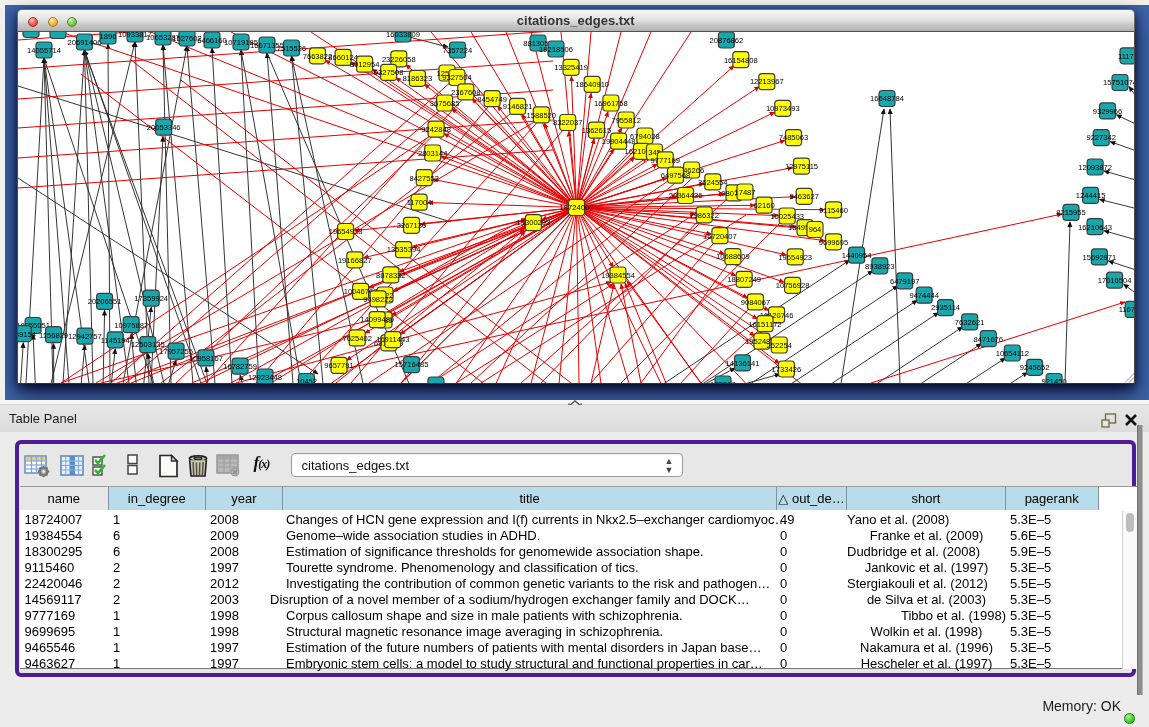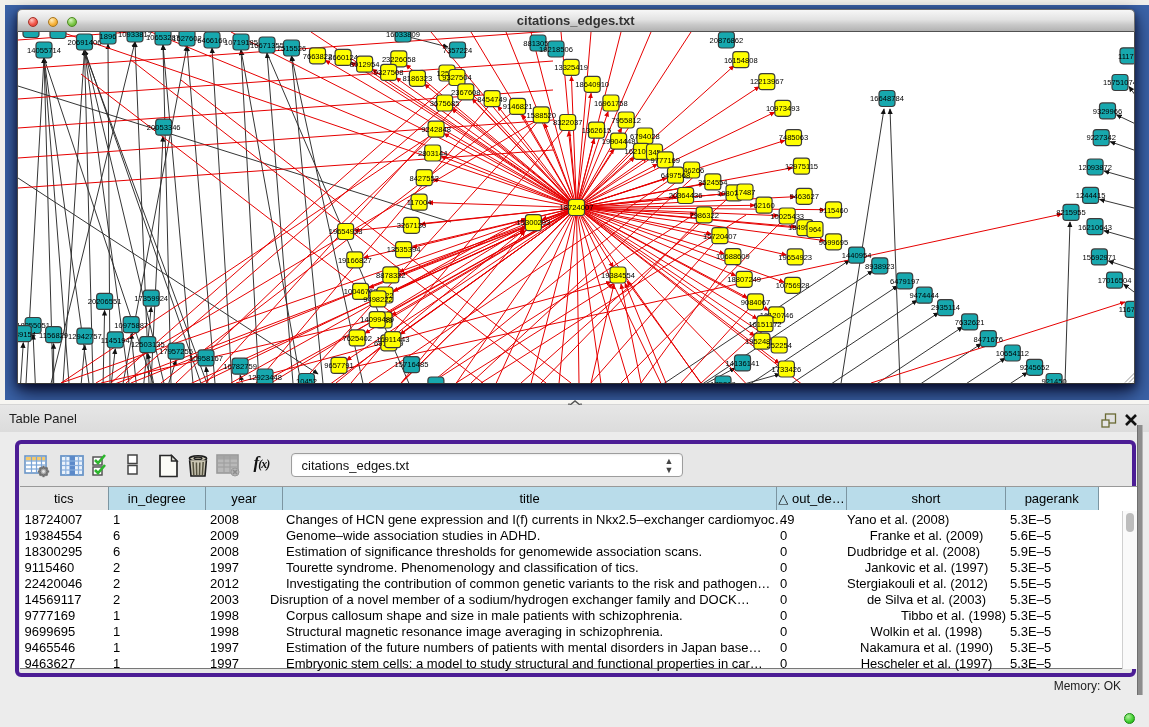--- a/index.html
+++ b/index.html
@@ -41,21 +41,21 @@
 #vsb { position:absolute; right:1px; top:24px; width:15px; height:158px; background:#fafafa; border-left:1px solid #d0d0d0; }
 #vsb .th { position:absolute; left:2.5px; top:2px; width:8.5px; height:19px; background:#bdbdbd; border-radius:4.5px; }
 #tabs { position:absolute; left:430px; top:274.5px; height:20px; display:flex;
   border:1px solid #9b9b9b; border-radius:5px; overflow:hidden; background:#fff;
   box-shadow:0 1px 1px rgba(0,0,0,.15); }
 #tabs .tab { font-size:13px; color:#1c1c1c; line-height:19px; padding:0 14px; border-right:1px solid #a5a5a5; }
 #tabs .tab.sel { background:linear-gradient(#8d8d8d,#777); color:#f3f3f3; border-right:1px solid #6a6a6a; }
 #tabs .tab:last-child { border-right:none; }
 #rstrip { position:absolute; left:1137px; top:425px; width:5.5px; height:270px; background:#8d8d8d;
   border-left:1px solid #6f6f6f; border-right:1px solid #b5b5b5;}
-#mem { position:absolute; right:28px; top:679px; font-size:12px; color:#1c1c1c; }
+#mem { position:absolute; right:28px; top:698px; font-size:14px; color:#1c1c1c; }
 #memdot { position:absolute; left:1123.5px; top:712.5px; width:11px; height:11px; border-radius:50%;
   background:radial-gradient(circle at 35% 30%, #aef09a, #3fcf2e 60%, #1e9c14); border:1px solid #188a10; }
 .icons-tr { position:absolute; top:13px; }
 
 </style></head><body>
 <div id="desktop">
 <div id="win">
 <div id="titlebar">
         <div class="title">citations_edges.txt</div>
 <div class="tl" style="left:10px;background:radial-gradient(circle at 35% 28%, #ffc9c4, #f2564a 55%, #d03a30);border:1px solid #a52e26"></div>
@@ -922,21 +922,21 @@
             <circle cx="19" cy="18" r="4" fill="#b5b5b5" stroke="#999"></circle>
             <path d="M17 16 L21 20 M21 16 L17 20" stroke="#8c8c8c" stroke-width="1.6"></path>
           </svg></span>
 <span class="ic" style="left:235px;top:9px"><span style="font-family:'Liberation Serif',serif;font-style:italic;font-weight:700;font-size:17px;color:#111;letter-spacing:-1px">f<span style="font-size:12px">(x)</span></span></span>
 <div id="combo">
           <span class="txt">citations_edges.txt</span>
           <span class="arr">▲<br>▼</span>
         </div>
 </div>
 <div id="tbl">
-<div class="hc g" style="left:0px;width:88.5px">tics</div>
+<div class="hc g" style="left:0px;width:88.5px">name</div>
 <div class="hc" style="left:88.5px;width:97.5px">in_degree</div>
 <div class="hc" style="left:186px;width:77px">year</div>
 <div class="hc" style="left:263px;width:494px">title</div>
 <div class="hc" style="left:757px;width:70px">△ out_de…</div>
 <div class="hc" style="left:827px;width:159px">short</div>
 <div class="hc" style="left:986px;width:92.5px">pagerank</div>
 <div class="row" style="top:24px;left:0;width:1100px">
 <span class="c" style="left:4.5px">18724007</span>
 <span class="c" style="left:93px">1</span>
 <span class="c" style="left:190px">2008</span>
@@ -951,21 +951,21 @@
 <span class="c" style="left:190px">2009</span>
 <span class="c" style="left:266px">Genome–wide association studies in ADHD.</span>
 <span class="c" style="left:760px">0</span>
 <span class="c" style="left:827px;width:159px;text-align:center">Franke et al. (2009)</span>
 <span class="c" style="left:990px">5.6E–5</span>
 </div>
 <div class="row" style="top:56px;left:0;width:1100px">
 <span class="c" style="left:4.5px">18300295</span>
 <span class="c" style="left:93px">6</span>
 <span class="c" style="left:190px">2008</span>
-<span class="c" style="left:266px">Estimation of significance thresholds for genomewide association scans.</span>
+<span class="c" style="left:266px">Estimation of significance thresholds for genomewide association shape.</span>
 <span class="c" style="left:760px">0</span>
 <span class="c" style="left:827px;width:159px;text-align:left">Dudbridge et al. (2008)</span>
 <span class="c" style="left:990px">5.9E–5</span>
 </div>
 <div class="row" style="top:72px;left:0;width:1100px">
 <span class="c" style="left:4.5px">9115460</span>
 <span class="c" style="left:93px">2</span>
 <span class="c" style="left:190px">1997</span>
 <span class="c" style="left:266px">Tourette syndrome. Phenomenology and classification of tics.</span>
 <span class="c" style="left:760px">0</span>
@@ -1007,21 +1007,21 @@
 <span class="c" style="left:760px">0</span>
 <span class="c" style="left:827px;width:159px;text-align:center">Wolkin et al. (1998)</span>
 <span class="c" style="left:990px">5.3E–5</span>
 </div>
 <div class="row" style="top:152px;left:0;width:1100px">
 <span class="c" style="left:4.5px">9465546</span>
 <span class="c" style="left:93px">1</span>
 <span class="c" style="left:190px">1997</span>
 <span class="c" style="left:266px">Estimation of the future numbers of patients with mental disorders in Japan base…</span>
 <span class="c" style="left:760px">0</span>
-<span class="c" style="left:827px;width:159px;text-align:center">Nakamura et al. (1990)</span>
+<span class="c" style="left:827px;width:159px;text-align:center">Nakamura et al. (1996)</span>
 <span class="c" style="left:990px">5.3E–5</span>
 </div>
 <div class="row" style="top:168px;left:0;width:1100px">
 <span class="c" style="left:4.5px">9463627</span>
 <span class="c" style="left:93px">1</span>
 <span class="c" style="left:190px">1997</span>
 <span class="c" style="left:266px">Embryonic stem cells: a model to study structural and functional properties in car…</span>
 <span class="c" style="left:760px">0</span>
 <span class="c" style="left:827px;width:159px;text-align:center">Hescheler et al. (1997)</span>
 <span class="c" style="left:990px">5.3E–5</span>

